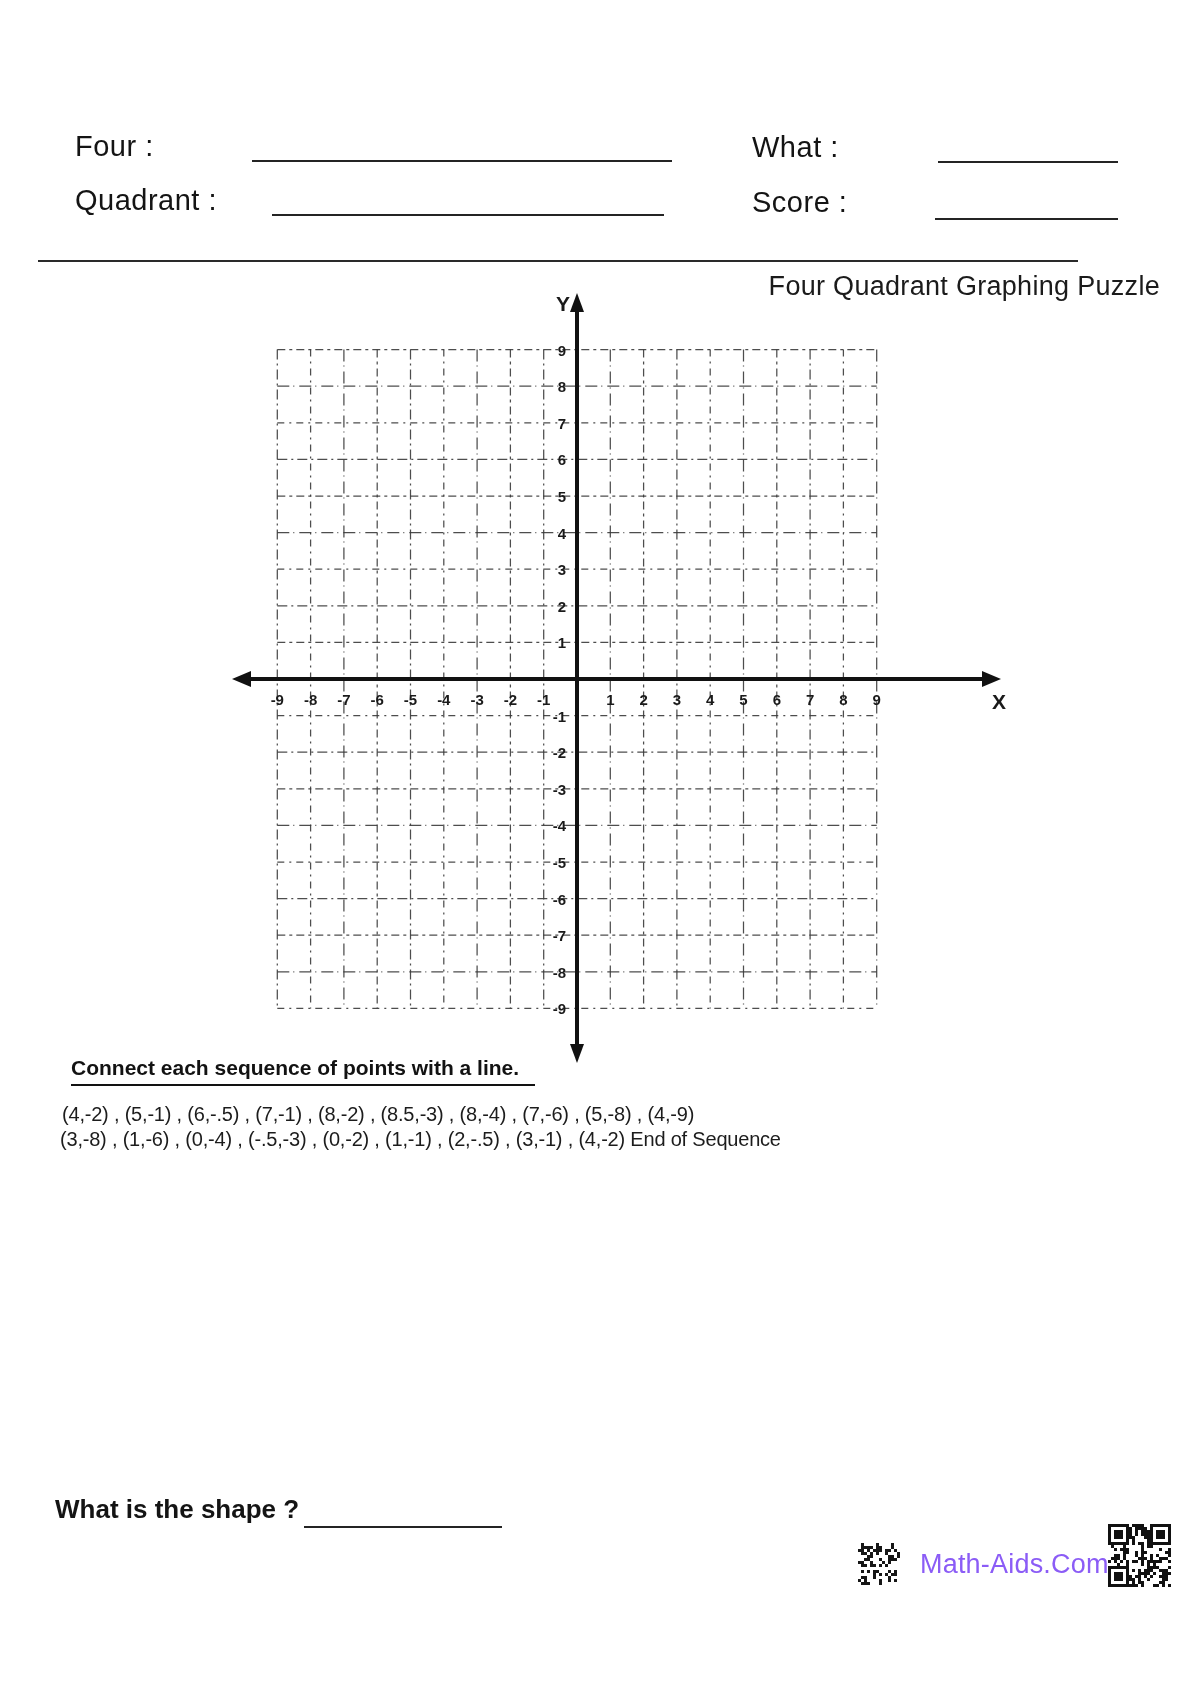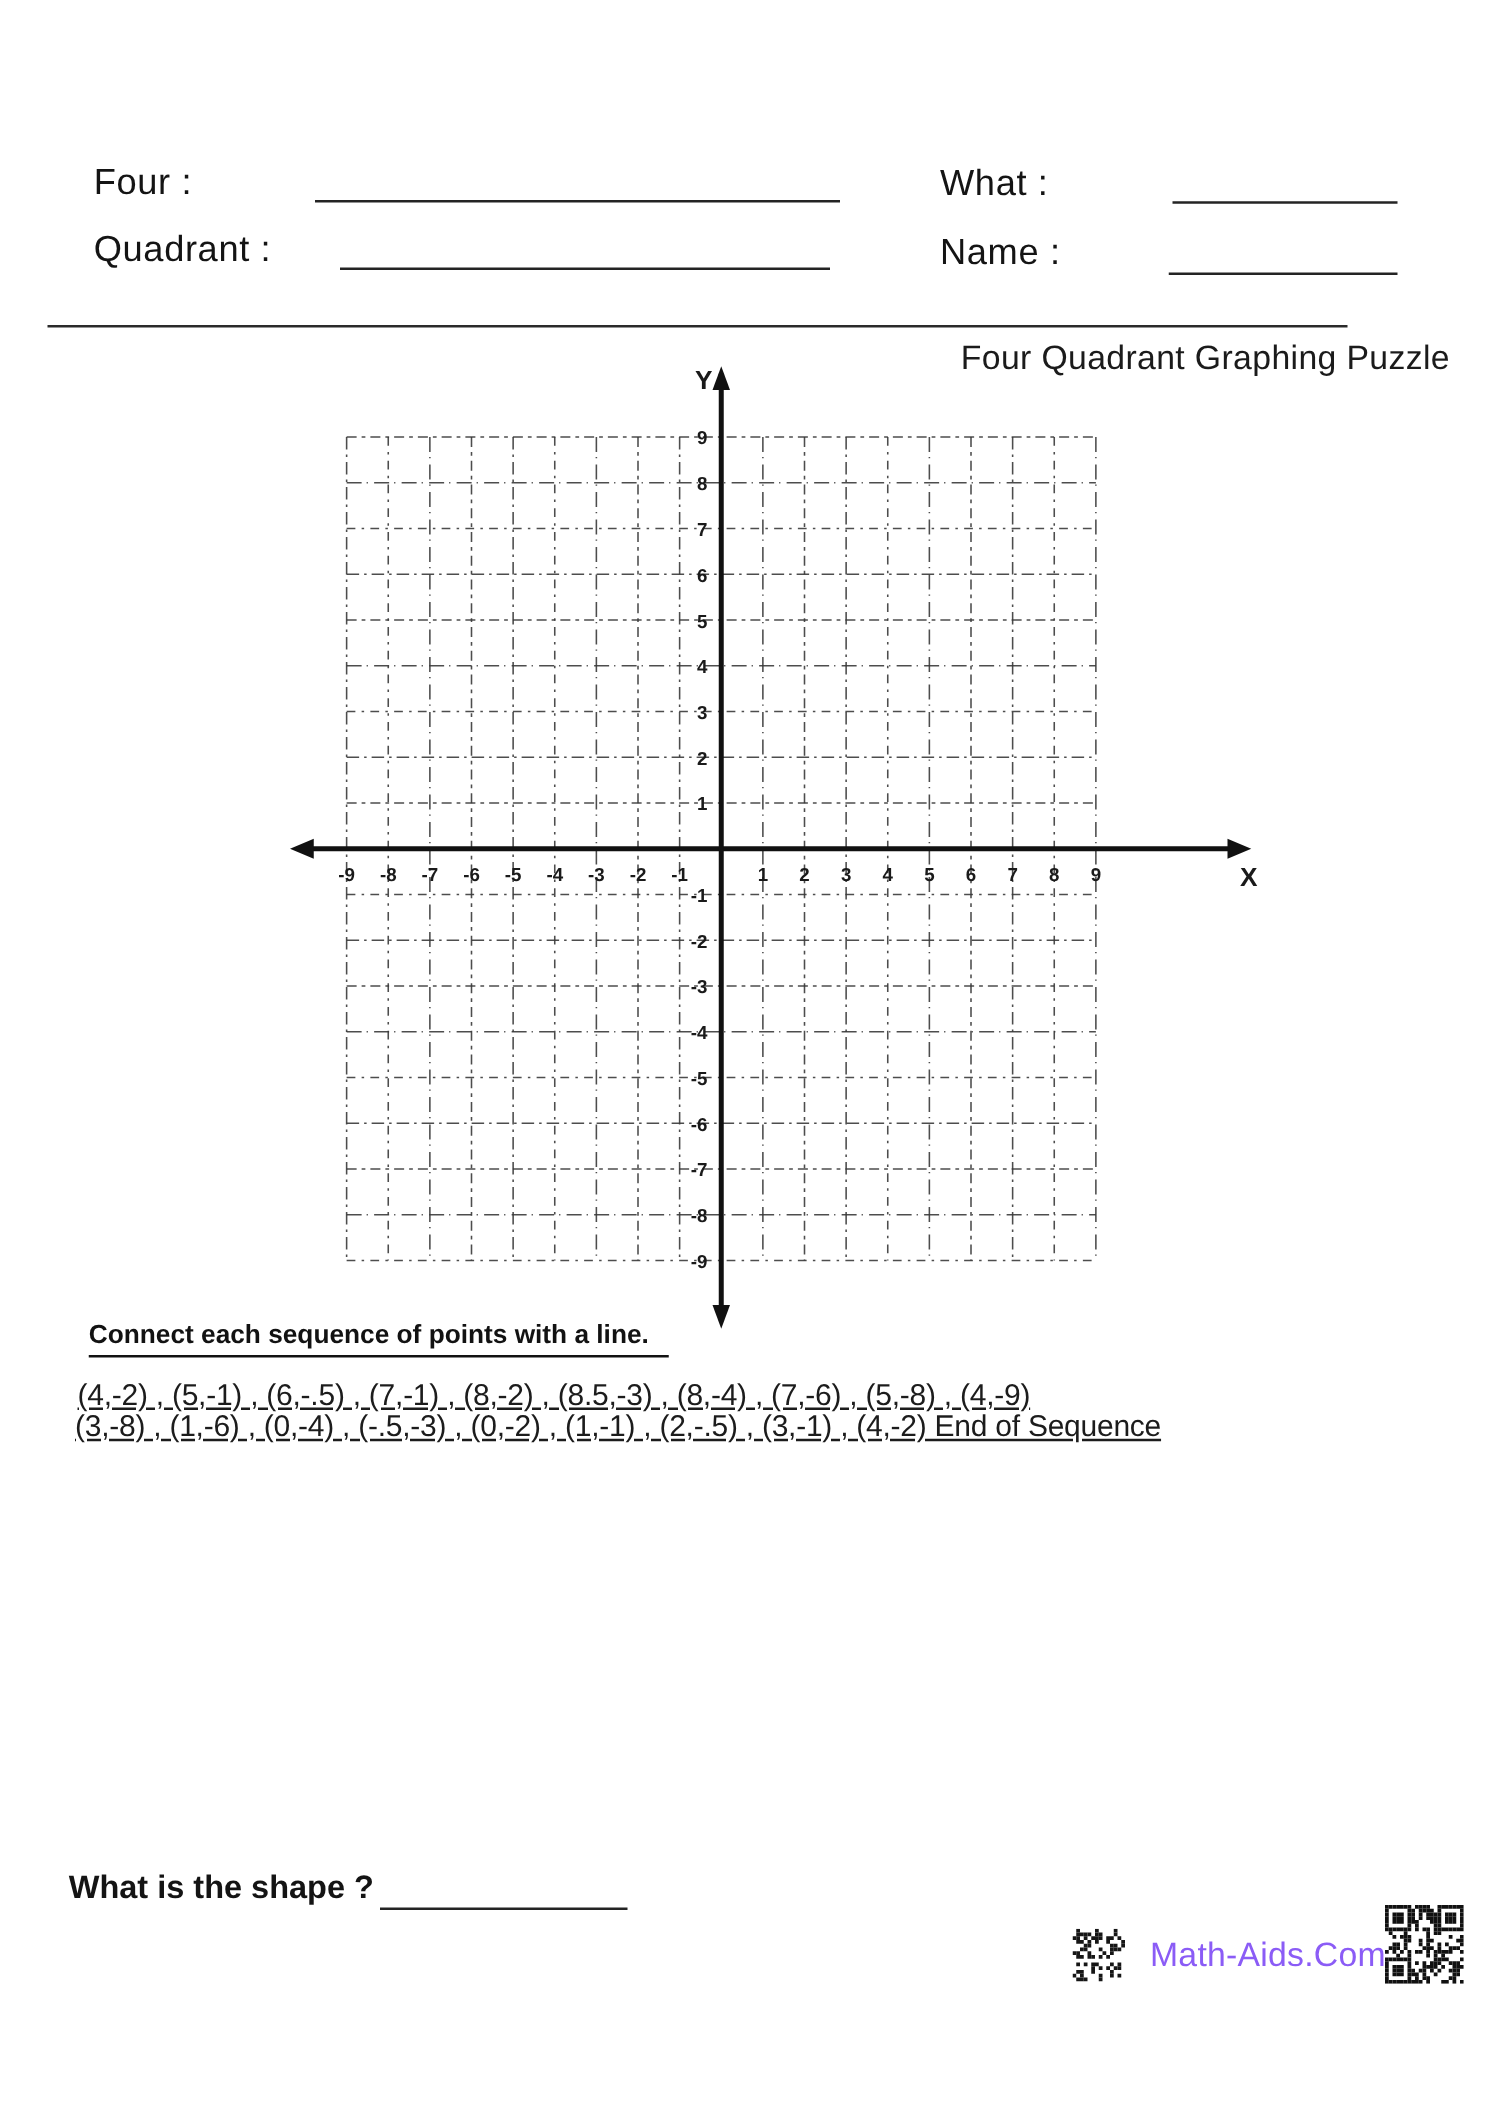--- a/index.html
+++ b/index.html
@@ -6,42 +6,42 @@
   .page{position:relative;width:1200px;height:1698px;background:#ffffff;
         font-family:"Liberation Sans",sans-serif;color:#161616;overflow:hidden;}
   .abs{position:absolute;}
   .hdr-label{font-size:29px;letter-spacing:0.5px;color:#141414;}
   .blank-line{position:absolute;border-top:2px solid #242424;height:0;}
   .separator{position:absolute;border-top:2px solid #2a2a2a;height:0;}
   .title{position:absolute;left:0;top:271px;width:1160px;text-align:right;
          font-size:27px;font-weight:400;color:#1b1b1b;letter-spacing:0.3px;}
   .instr-heading{position:absolute;left:57px;top:1056px;font-size:21px;font-weight:700;
          color:#121212;border-bottom:2.5px solid #121212;padding:0 16px 4px 0;margin-left:14px;}
-  .seq{position:absolute;font-size:24px;color:#1c1c1c;letter-spacing:-0.2px;white-space:nowrap;text-decoration:underline;}
+  .seq{position:absolute;font-size:20px;color:#1c1c1c;letter-spacing:-0.2px;white-space:nowrap;}
   .seq1{left:62px;top:1103px;}
   .seq2{left:60px;top:1128px;text-align:center;}
   .question{position:absolute;left:55px;top:1494px;font-size:26px;font-weight:700;color:#141414;}
   .brand{position:absolute;left:920px;top:1549px;font-size:27px;color:#8b5cf6;letter-spacing:0.2px;}
   svg text{font-family:"Liberation Sans",sans-serif;}
 </style>
 </head>
 <body>
 
 <div class="page">
 
   <div class="abs hdr-label" style="left:75px;top:130px;">Four :</div>
   <div class="blank-line" style="left:252px;top:160px;width:420px;"></div>
 
   <div class="abs hdr-label" style="left:75px;top:184px;">Quadrant :</div>
   <div class="blank-line" style="left:272px;top:214px;width:392px;"></div>
 
   <div class="abs hdr-label" style="left:752px;top:131px;">What :</div>
   <div class="blank-line" style="left:938px;top:161px;width:180px;"></div>
 
-  <div class="abs hdr-label" style="left:752px;top:186px;">Name :</div>
+  <div class="abs hdr-label" style="left:752px;top:186px;">Score :</div>
   <div class="blank-line" style="left:935px;top:218px;width:183px;"></div>
 
   <div class="separator" style="left:38px;top:260px;width:1040px;"></div>
 
   <div class="title">Four Quadrant Graphing Puzzle</div>
 
   <svg id="graph-svg" class="abs" style="left:220px;top:285px;" width="800" height="790" viewBox="0 0 800 790">
       <line x1="57.30000000000001" y1="64.59999999999997" x2="57.30000000000001" y2="723.4000000000001" stroke="#3a3a3a" stroke-width="1.25" stroke-dasharray="10 4 2 4" opacity="0.9"></line>
       <line x1="90.60000000000002" y1="64.59999999999997" x2="90.60000000000002" y2="723.4000000000001" stroke="#3a3a3a" stroke-width="1.25" stroke-dasharray="7 5 2 5" opacity="0.9"></line>
       <line x1="123.90000000000003" y1="64.59999999999997" x2="123.90000000000003" y2="723.4000000000001" stroke="#3a3a3a" stroke-width="1.25" stroke-dasharray="12 4 1 5" opacity="0.9"></line>

